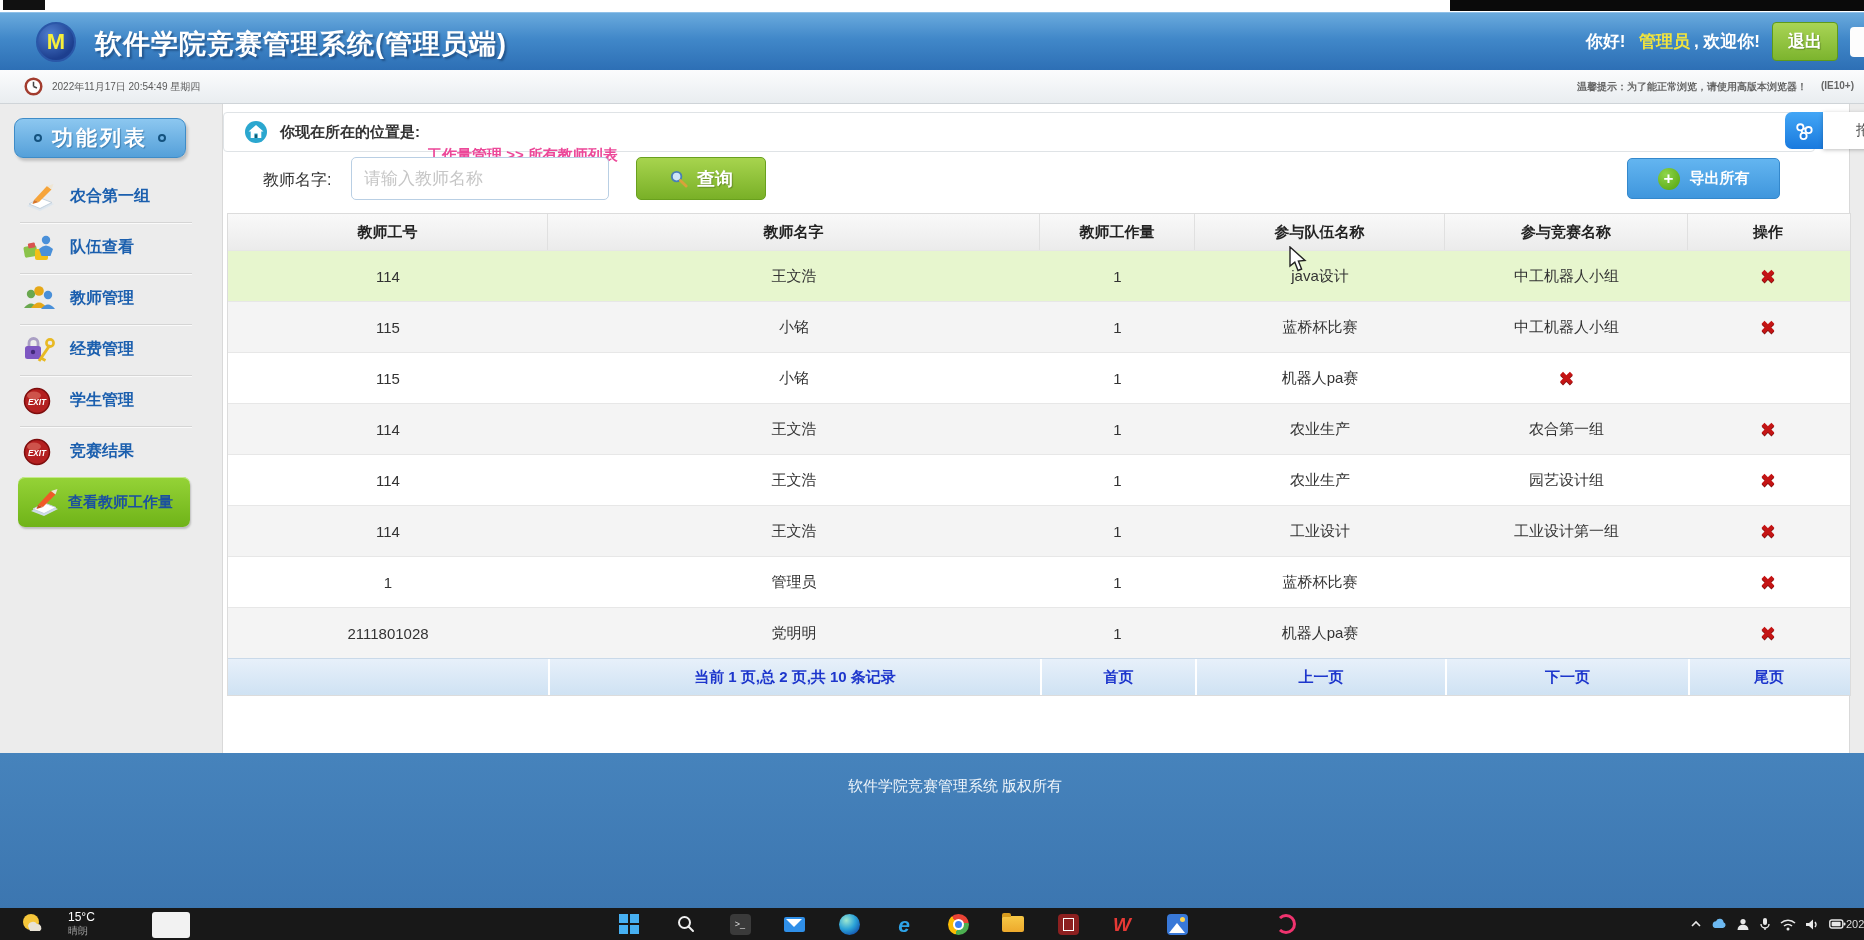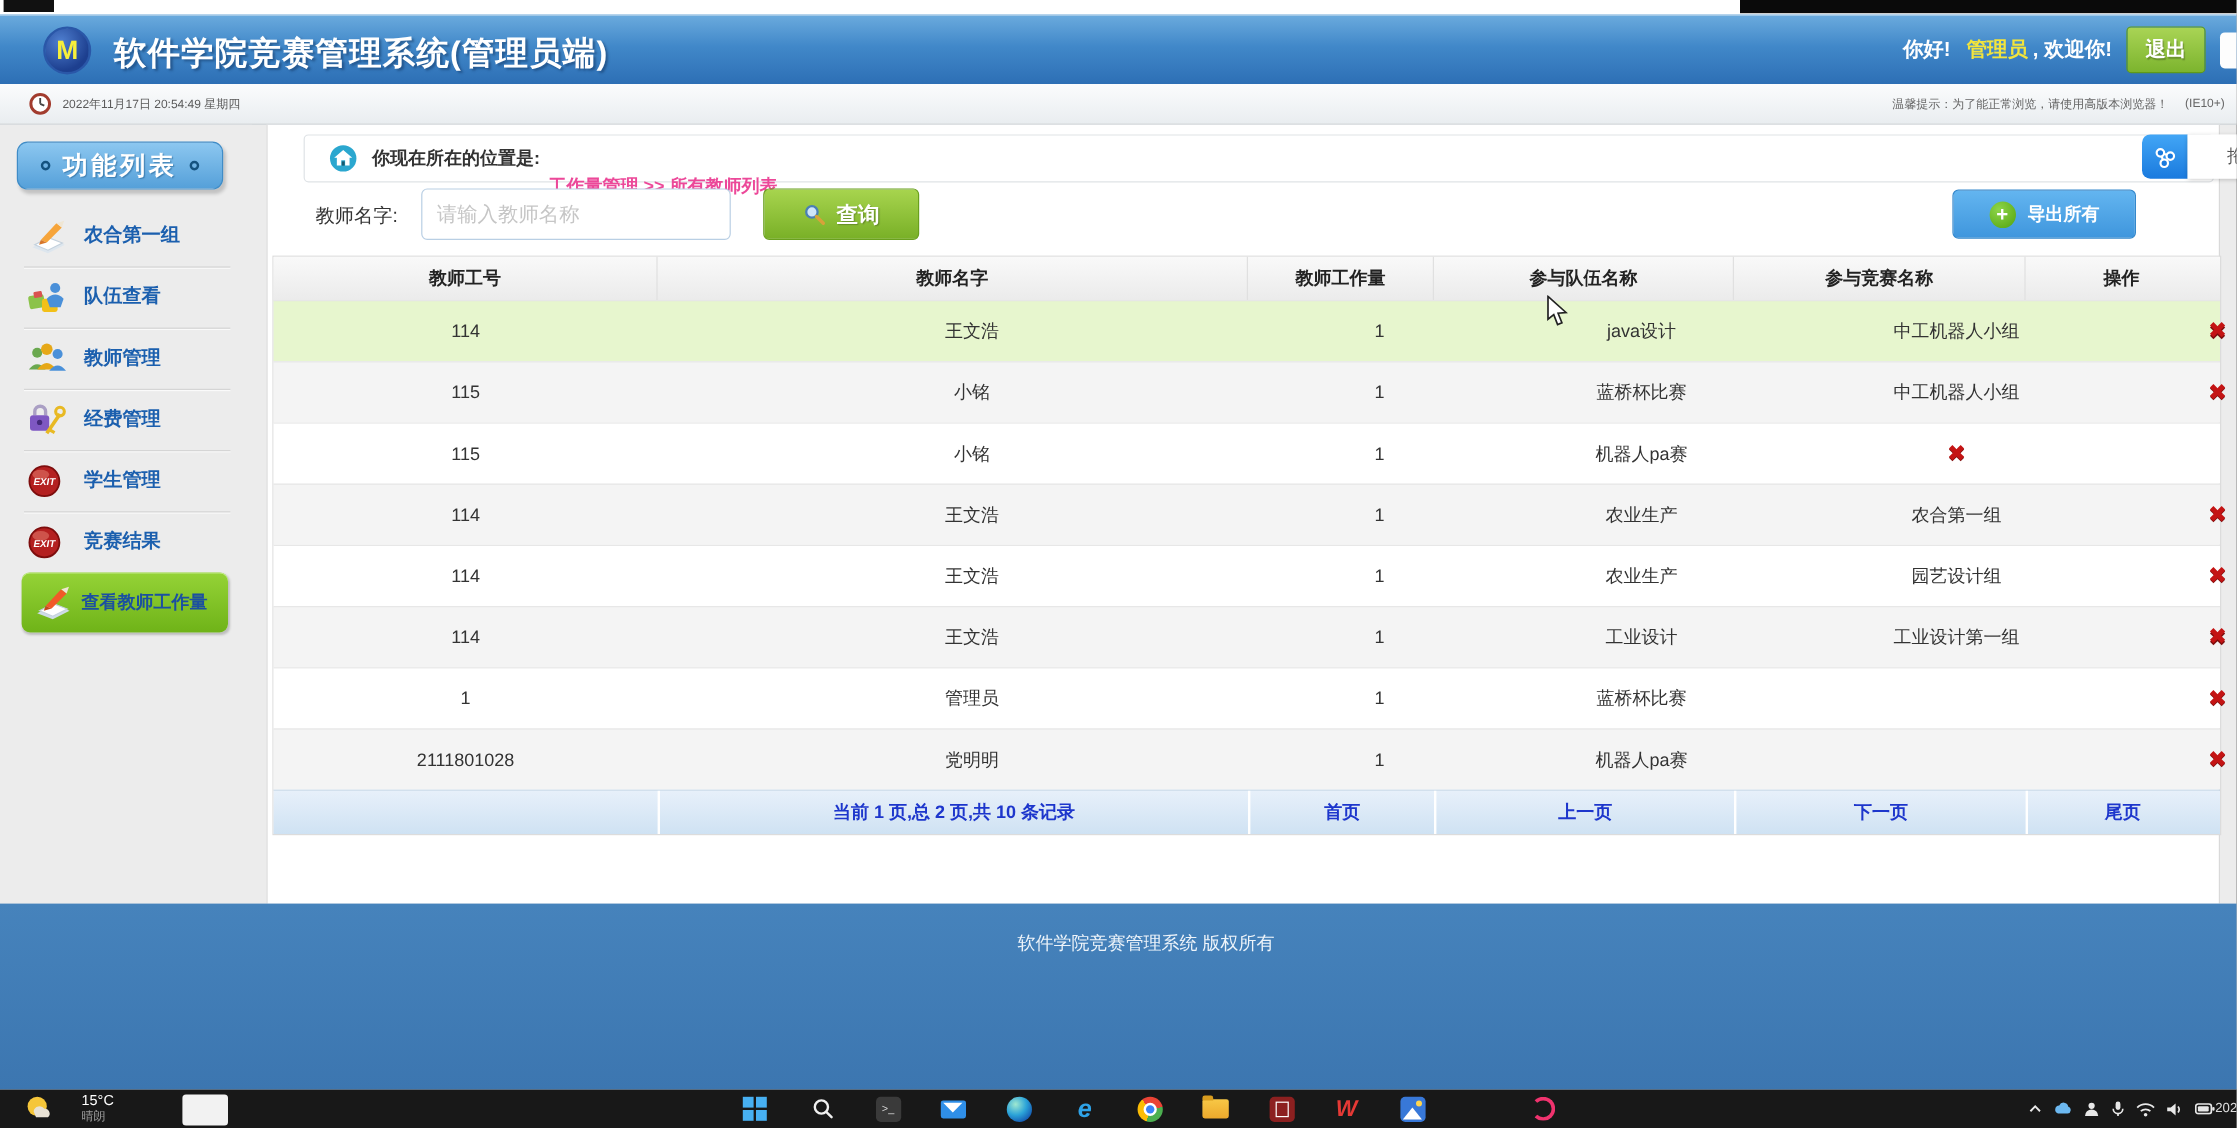--- a/index.html
+++ b/index.html
@@ -29,21 +29,21 @@
       background:linear-gradient(#a9d455,#7cb42e);border:1px solid #5f9a1a;border-radius:4px;
       text-shadow:1px 1px 1px rgba(0,0,0,.25);cursor:pointer;}
   .header-fragment{width:14px;height:30px;background:#fdfdfd;border-radius:4px 0 0 4px;margin-right:-14px;}
 
   
   .info-bar{position:absolute;left:0;top:70px;width:1864px;height:34px;
       background:linear-gradient(#fbfcfd,#e9edf0);border-bottom:1px solid #cfd4d8;
       display:flex;align-items:center;justify-content:space-between;padding:0 10px 0 24px;
       color:#5a5a5a;font-size:10px;}
   .info-left{display:flex;align-items:center;gap:9px;}
-  .info-right{display:flex;align-items:center;gap:14px;color:#666;}
+  .info-right{display:flex;align-items:flex-start;gap:14px;color:#666;font-weight:bold;}
 
   
   .sidebar{position:absolute;left:0;top:104px;width:210px;height:649px;background:#ececec;}
   .func-title{position:absolute;left:14px;top:14px;width:172px;height:40px;border-radius:9px;
       background:linear-gradient(#8cc7f0 0%,#55a0d9 100%);border:1px solid #3f8cc7;
       box-shadow:2px 3px 3px rgba(0,0,0,.18);display:flex;align-items:center;justify-content:center;gap:10px;
       color:#fff;font-size:21px;font-weight:bold;letter-spacing:3px;text-shadow:1px 1px 1px rgba(0,60,110,.4);}
   .func-title .dot{width:8px;height:8px;border:2px solid #14527f;border-radius:50%;}
   .side-item{position:absolute;left:0;width:210px;height:51px;display:flex;align-items:center;cursor:pointer;}
   .side-item + .side-item{border-top:0;}
@@ -51,21 +51,21 @@
   .side-item .s-icon{position:absolute;left:22px;width:34px;height:30px;}
   .side-item .s-label{position:absolute;left:70px;color:#1b5fae;font-size:16px;font-weight:bold;}
   .side-item.active{left:18px;width:172px;height:50px;border-radius:7px;
       background:linear-gradient(#95d337,#6fb318);box-shadow:inset 0 1px 0 #c4ec8a,1px 2px 2px rgba(0,0,0,.2);}
   .side-item.active .s-icon{left:8px;}
   .side-item.active .s-label{left:50px;color:#1b50a0;font-size:15px;}
 
   
   .panel{position:absolute;left:222px;top:104px;width:1628px;height:649px;background:#fff;
       border-left:1px solid #d9d9d9;border-right:1px solid #d9d9d9;}
-  .breadcrumb{position:absolute;left:30px;top:8px;width:1592px;height:40px;background:#fff;
+  .breadcrumb{position:absolute;left:0;top:8px;width:1592px;height:40px;background:#fff;
       border:1px solid #dfe3e6;border-radius:4px;display:flex;align-items:center;font-size:15px;}
   .breadcrumb .home{margin:0 12px 0 20px;}
   .breadcrumb .bc-prefix{color:#333;font-weight:bold;}
   .breadcrumb .bc-path{color:#ec4899;font-weight:bold;margin-left:7px;cursor:pointer;margin-top:47px;}
 
   .search-label{position:absolute;left:40px;top:66px;font-size:16px;color:#333;}
   .search-input{position:absolute;left:128px;top:53px;width:258px;height:43px;
       border:1px solid #b9cfe4;border-radius:5px;padding:0 12px;font-size:17px;color:#333;
       font-family:"Liberation Sans","DejaVu Sans",sans-serif;outline:none;}
   .search-input::placeholder{color:#c6c6c6;}
@@ -79,21 +79,21 @@
   .plus-circle{width:22px;height:22px;border-radius:50%;background:radial-gradient(circle at 35% 30%,#8ed54a,#52a30d);
       color:#fff;font-size:17px;font-weight:bold;display:flex;align-items:center;justify-content:center;line-height:1;}
 
   
   .table{position:absolute;left:4px;top:109px;width:1624px;border:1px solid #dcdcdc;}
   .trow{display:grid;grid-template-columns:320px 492px 155px 250px 243px 160px;}
   .thead{height:36px;background:linear-gradient(#f9f9f9,#ebebeb);}
   .thead .cell{font-weight:bold;color:#222;border-right:1px solid #e0e0e0;}
   .thead .cell:last-child{border-right:0;}
   .cell{display:flex;align-items:center;justify-content:center;font-size:15px;color:#333;}
-  .tr{height:51px;border-top:1px solid #e7e7e7;background:#fff;gap:16px;}
+  .tr{height:51px;border-top:1px solid #e7e7e7;background:#fff;}
   .tr.alt{background:#f4f4f4;}
   .tr.hl{background:#e7f6ce;}
   .del{font-size:19px;color:#c41414;text-shadow:0 1px 0 #7d0d0d;cursor:pointer;line-height:1;}
   .pager{height:37px;border-top:1px solid #c9d9e9;background:linear-gradient(#e7f0fa,#cfe2f3);}
   .pager .cell{color:#1d36cc;font-weight:bold;font-size:15px;}
   .pager .cell.sep{border-left:2px solid #fff;}
   .pager .pg-link{cursor:pointer;}
 
   
   .netdisk{position:absolute;left:1785px;top:112px;height:37px;display:flex;}

